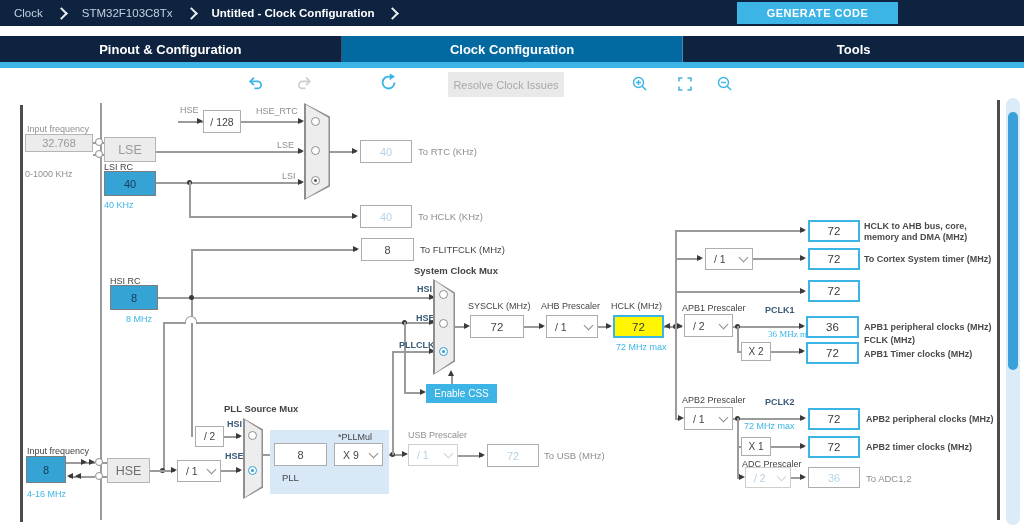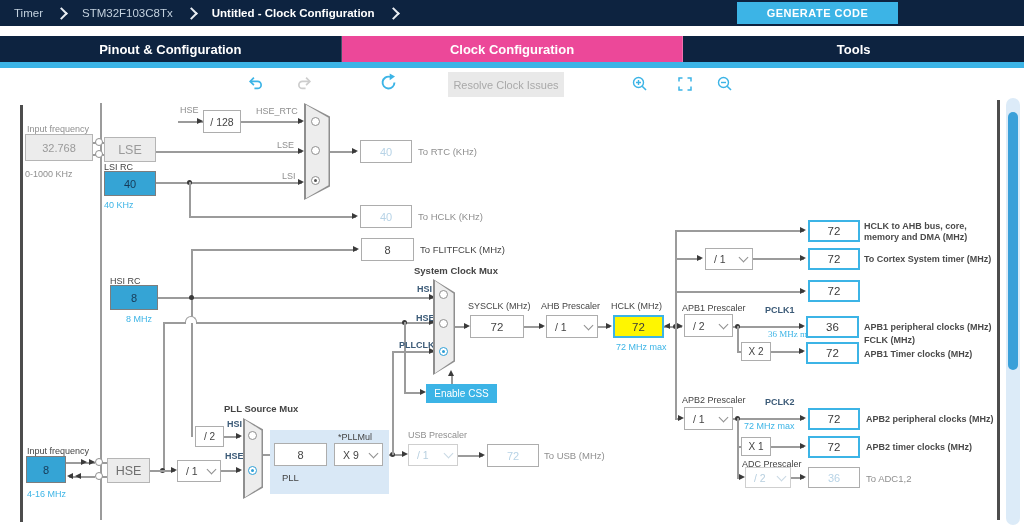--- a/index.html
+++ b/index.html
@@ -7,21 +7,21 @@
   #app{position:relative;width:1024px;height:531px;background:#fff;overflow:hidden;}
   
   .crumbbar{position:absolute;left:0;top:0;width:1024px;height:26px;background:#0d2340;display:flex;align-items:center;padding-left:14px;box-sizing:border-box;}
   .crumb{color:#c3d1de;font-size:11.5px;margin-right:14px;cursor:default;}
   .crumb.cur{color:#fff;font-weight:bold;}
   .bc-chev{width:7px;height:7px;border-top:2px solid #e9eef3;border-right:2px solid #e9eef3;transform:rotate(45deg);margin-right:16px;}
   .gencode{position:absolute;left:737px;top:2px;width:161px;height:22px;background:#3cb4e6;color:#fff;font-size:11px;font-weight:bold;letter-spacing:.5px;display:flex;align-items:center;justify-content:center;cursor:pointer;}
   .tabbar{position:absolute;left:0;top:36px;width:1024px;height:26px;background:#0d2340;display:flex;}
   .tab{flex:1;display:flex;align-items:center;justify-content:center;color:#fff;font-size:13px;font-weight:600;border-right:1px solid rgba(255,255,255,.22);cursor:pointer;}
   .tab:last-child{border-right:none;}
-  .tab.active{background:#ec4899;}
+  .tab.active{background:#0369a1;}
   .accentstrip{position:absolute;left:0;top:62px;width:1024px;height:6px;background:#3cb4e6;}
   .toolbtn{position:absolute;cursor:pointer;}
   .resolve{position:absolute;left:448px;top:72px;width:116px;height:25px;background:#e9e9e9;color:#a9a9a9;font-size:11px;display:flex;align-items:center;justify-content:center;}
   
   .hl{position:absolute;height:1.5px;background:#9b9b9b;}
   .vl{position:absolute;width:1.5px;background:#9b9b9b;}
   .dark{background:#4d4d4d;}
   .dot{position:absolute;width:5px;height:5px;border-radius:50%;background:#3a3a3a;}
   .arr-r{position:absolute;width:0;height:0;border-top:3.5px solid transparent;border-bottom:3.5px solid transparent;border-left:6px solid #3a3a3a;}
   .arr-l{position:absolute;width:0;height:0;border-top:3.5px solid transparent;border-bottom:3.5px solid transparent;border-right:6px solid #3a3a3a;}
@@ -59,21 +59,21 @@
   
   .sb-track{position:absolute;background:#dcebf8;border-radius:7px;}
   .sb-thumb{position:absolute;background:#3aa0d9;border-radius:5px;cursor:grab;}
 </style>
 </head>
 <body>
 
 <div id="app">
 
   <div class="crumbbar">
-    <span class="crumb">Timer</span>
+    <span class="crumb">Clock</span>
     <span class="bc-chev"></span>
     <span class="crumb">STM32F103C8Tx</span>
     <span class="bc-chev"></span>
     <span class="crumb cur">Untitled - Clock Configuration</span>
     <span class="bc-chev"></span>
   </div>
   <div class="gencode">GENERATE CODE</div>
 
   <div class="tabbar">
     <div class="tab">Pinout &amp; Configuration</div>
@@ -244,21 +244,21 @@
     <div class="hl" style="left:93px;top:142px;width:11px;"></div>
     <div class="hl" style="left:93px;top:154px;width:11px;"></div>
 
     <div class="radio" style="left:95px;top:138px;width:8px;height:8px;"></div>
     <div class="radio" style="left:95px;top:150px;width:8px;height:8px;"></div>
     <div class="radio" style="left:95px;top:458px;width:8px;height:8px;"></div>
     <div class="radio" style="left:95px;top:472px;width:8px;height:8px;"></div>
   </div>
 
   <div class="lbl" style="left:27px;top:124px;">Input frequency</div>
-  <div class="graybox" style="left:25px;top:134px;width:68px;height:27px;font-size:11px;">32.768</div>
+  <div class="graybox" style="left:25px;top:134px;width:68px;height:18px;font-size:11px;">32.768</div>
   <div class="lbl" style="left:25px;top:169px;">0-1000 KHz</div>
   <div class="graybox" style="left:104px;top:137px;width:52px;height:25px;">LSE</div>
   <div class="lbl dk" style="left:104px;top:162px;">LSI RC</div>
   <div class="bluebox" style="left:104px;top:171px;width:52px;height:25px;">40</div>
   <div class="lbl bl" style="left:104px;top:200px;">40 KHz</div>
 
   <div class="lbl" style="left:180px;top:105px;">HSE</div>
   <div class="box" style="left:203px;top:110px;width:38px;height:23px;font-size:10.5px;">/ 128</div>
   <div class="lbl" style="left:256px;top:106px;">HSE_RTC</div>
   <div class="lbl" style="left:277px;top:140px;">LSE</div>

